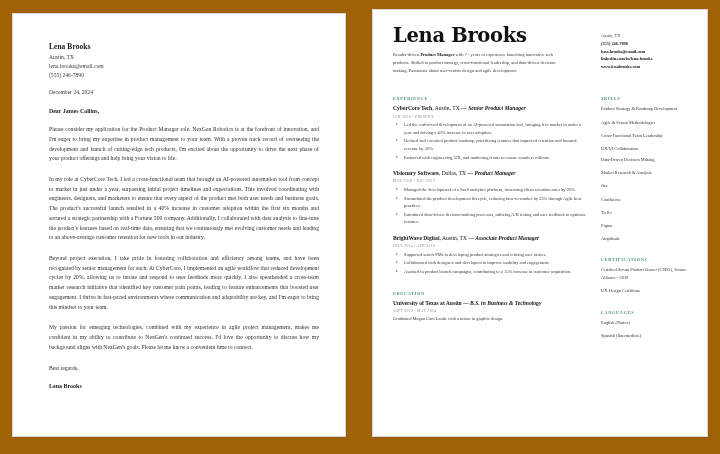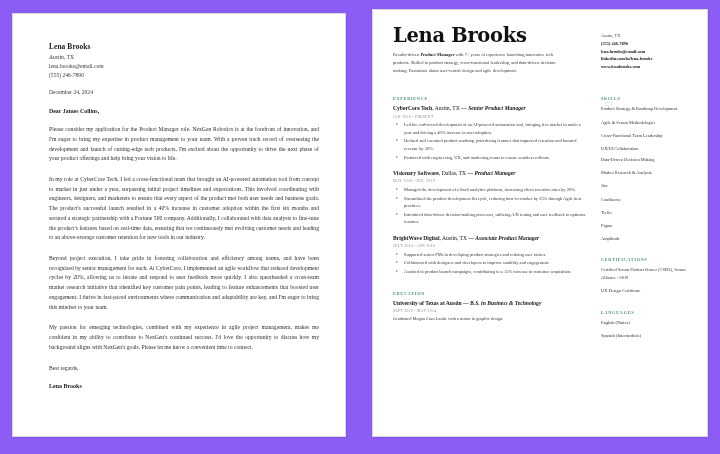--- a/index.html
+++ b/index.html
@@ -3,21 +3,21 @@
 <meta charset="utf-8">
 <style>
   html,body{margin:0;padding:0;}
   body{
     width:720px;height:454px;
     background:#ffffff;
     font-family:"Liberation Serif", serif;
     overflow:hidden;
     position:relative;
   }
-  .canvas{position:absolute;inset:0;background:#8b5cf6;}
+  .canvas{position:absolute;inset:0;background:#a16207;}
 
   
   .page{
     position:absolute;
     background:#ffffff;
     border:1px solid #d8d8d8;
     box-shadow:1px 1px 2px rgba(0,0,0,.07);
     overflow:hidden;
     box-sizing:border-box;
   }

